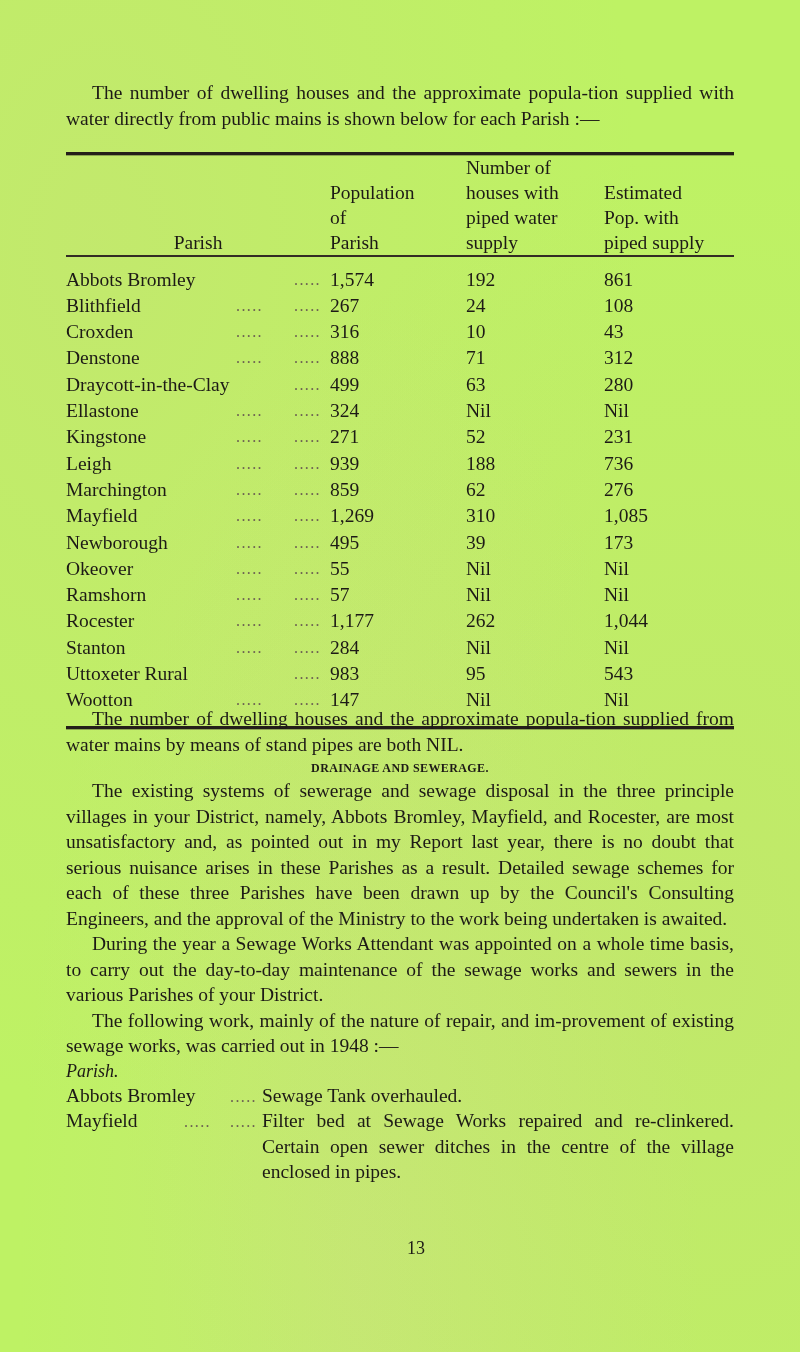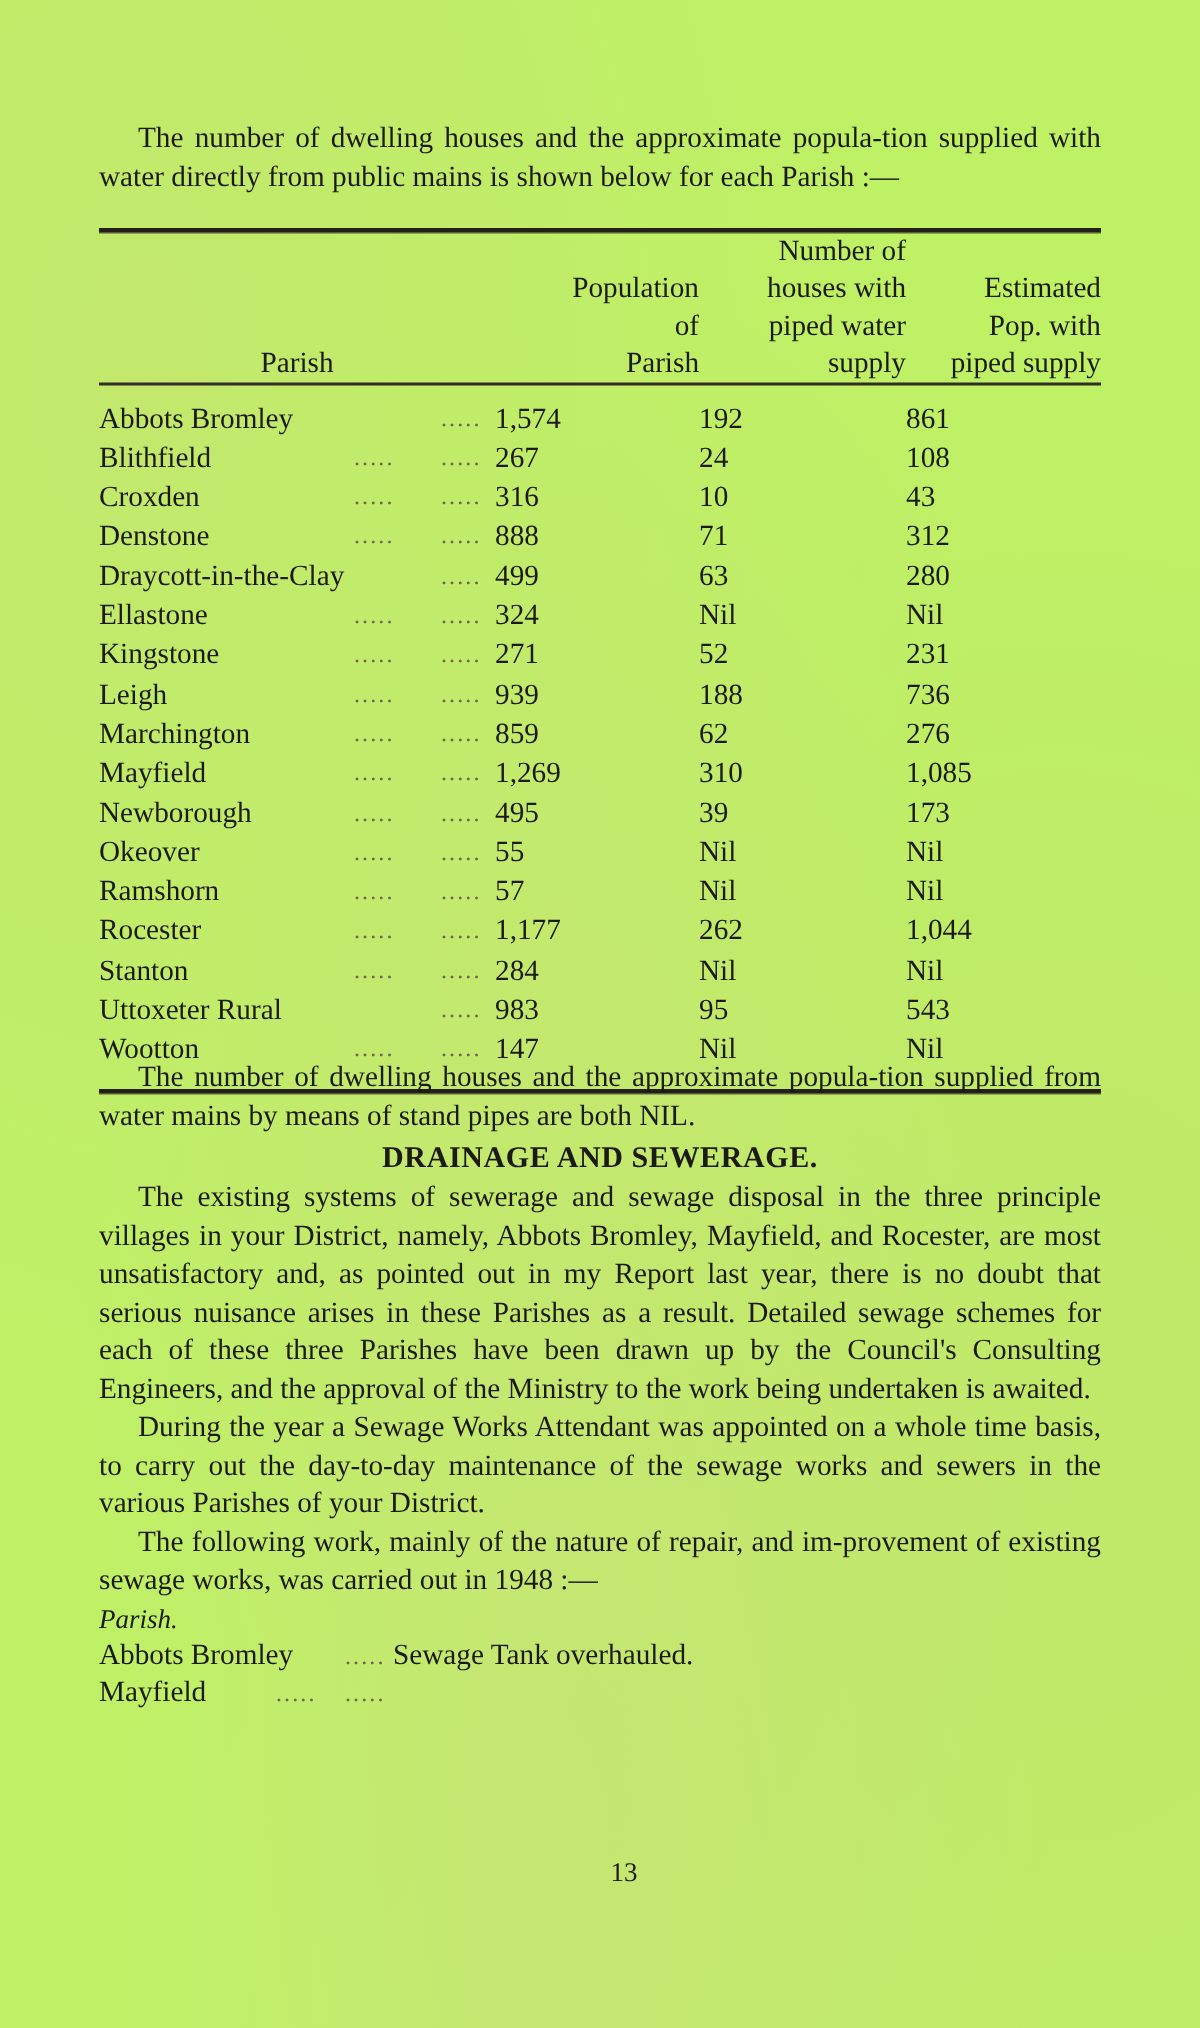--- a/index.html
+++ b/index.html
@@ -76,21 +76,21 @@
     width: 668px;
     box-shadow: 0 1px 0 rgba(36,31,25,0.35);
   }
   .rule-thin {
     height: 1.6px;
     background: #332c24;
   }
   .hdr-row th {
     vertical-align: bottom;
     font-weight: normal;
-    text-align: right;
+    text-align: left;
     line-height: 25px;
     padding: 8px 4px 6px 4px;
   }
   .col-div { border-left: 1.4px solid #3a322a; }
   th.c-parish { width: 264px; text-align: center; padding-bottom: 6px; }
   th.c-pop    { width: 136px; }
   th.c-houses { width: 138px; }
   th.c-est    { width: 130px; }
 
   .body-row td {
@@ -117,21 +117,21 @@
   td.num-cell {
     text-align: left;
     padding: 0 6px;
   }
   .table-pad-top td { height: 10px; }
   .table-pad-bot td { height: 12px; }
 
   
   .sect-heading {
     text-align: center;
-    font-size: 20px;
+    font-size: 12px;
     font-weight: bold;
     letter-spacing: 0.4px;
     margin: 0;
   }
 
   
   .parish-label {
     font-style: italic;
     font-size: 18px;
     margin: 0;
@@ -341,19 +341,20 @@
 
     <p class="parish-label">Parish.</p>
 
     <div class="work-list" id="works-list">
         <div class="work-row">
           <div class="work-parish"><span>Abbots Bromley</span><span class="leaders wl-b">.....</span></div>
           <div class="work-desc single">Sewage Tank overhauled.</div>
         </div>
         <div class="work-row">
           <div class="work-parish"><span>Mayfield</span><span class="leaders wl-a">.....</span><span class="leaders wl-b">.....</span></div>
+          <div class="work-desc">Filter bed at Sewage Works repaired and re-clinkered. Certain open sewer ditches in the centre of the village enclosed in pipes.</div>
         </div>
       </div>
   </div>
 
   <div id="page-number">13</div>
 
 </div>
 
 </body></html>

